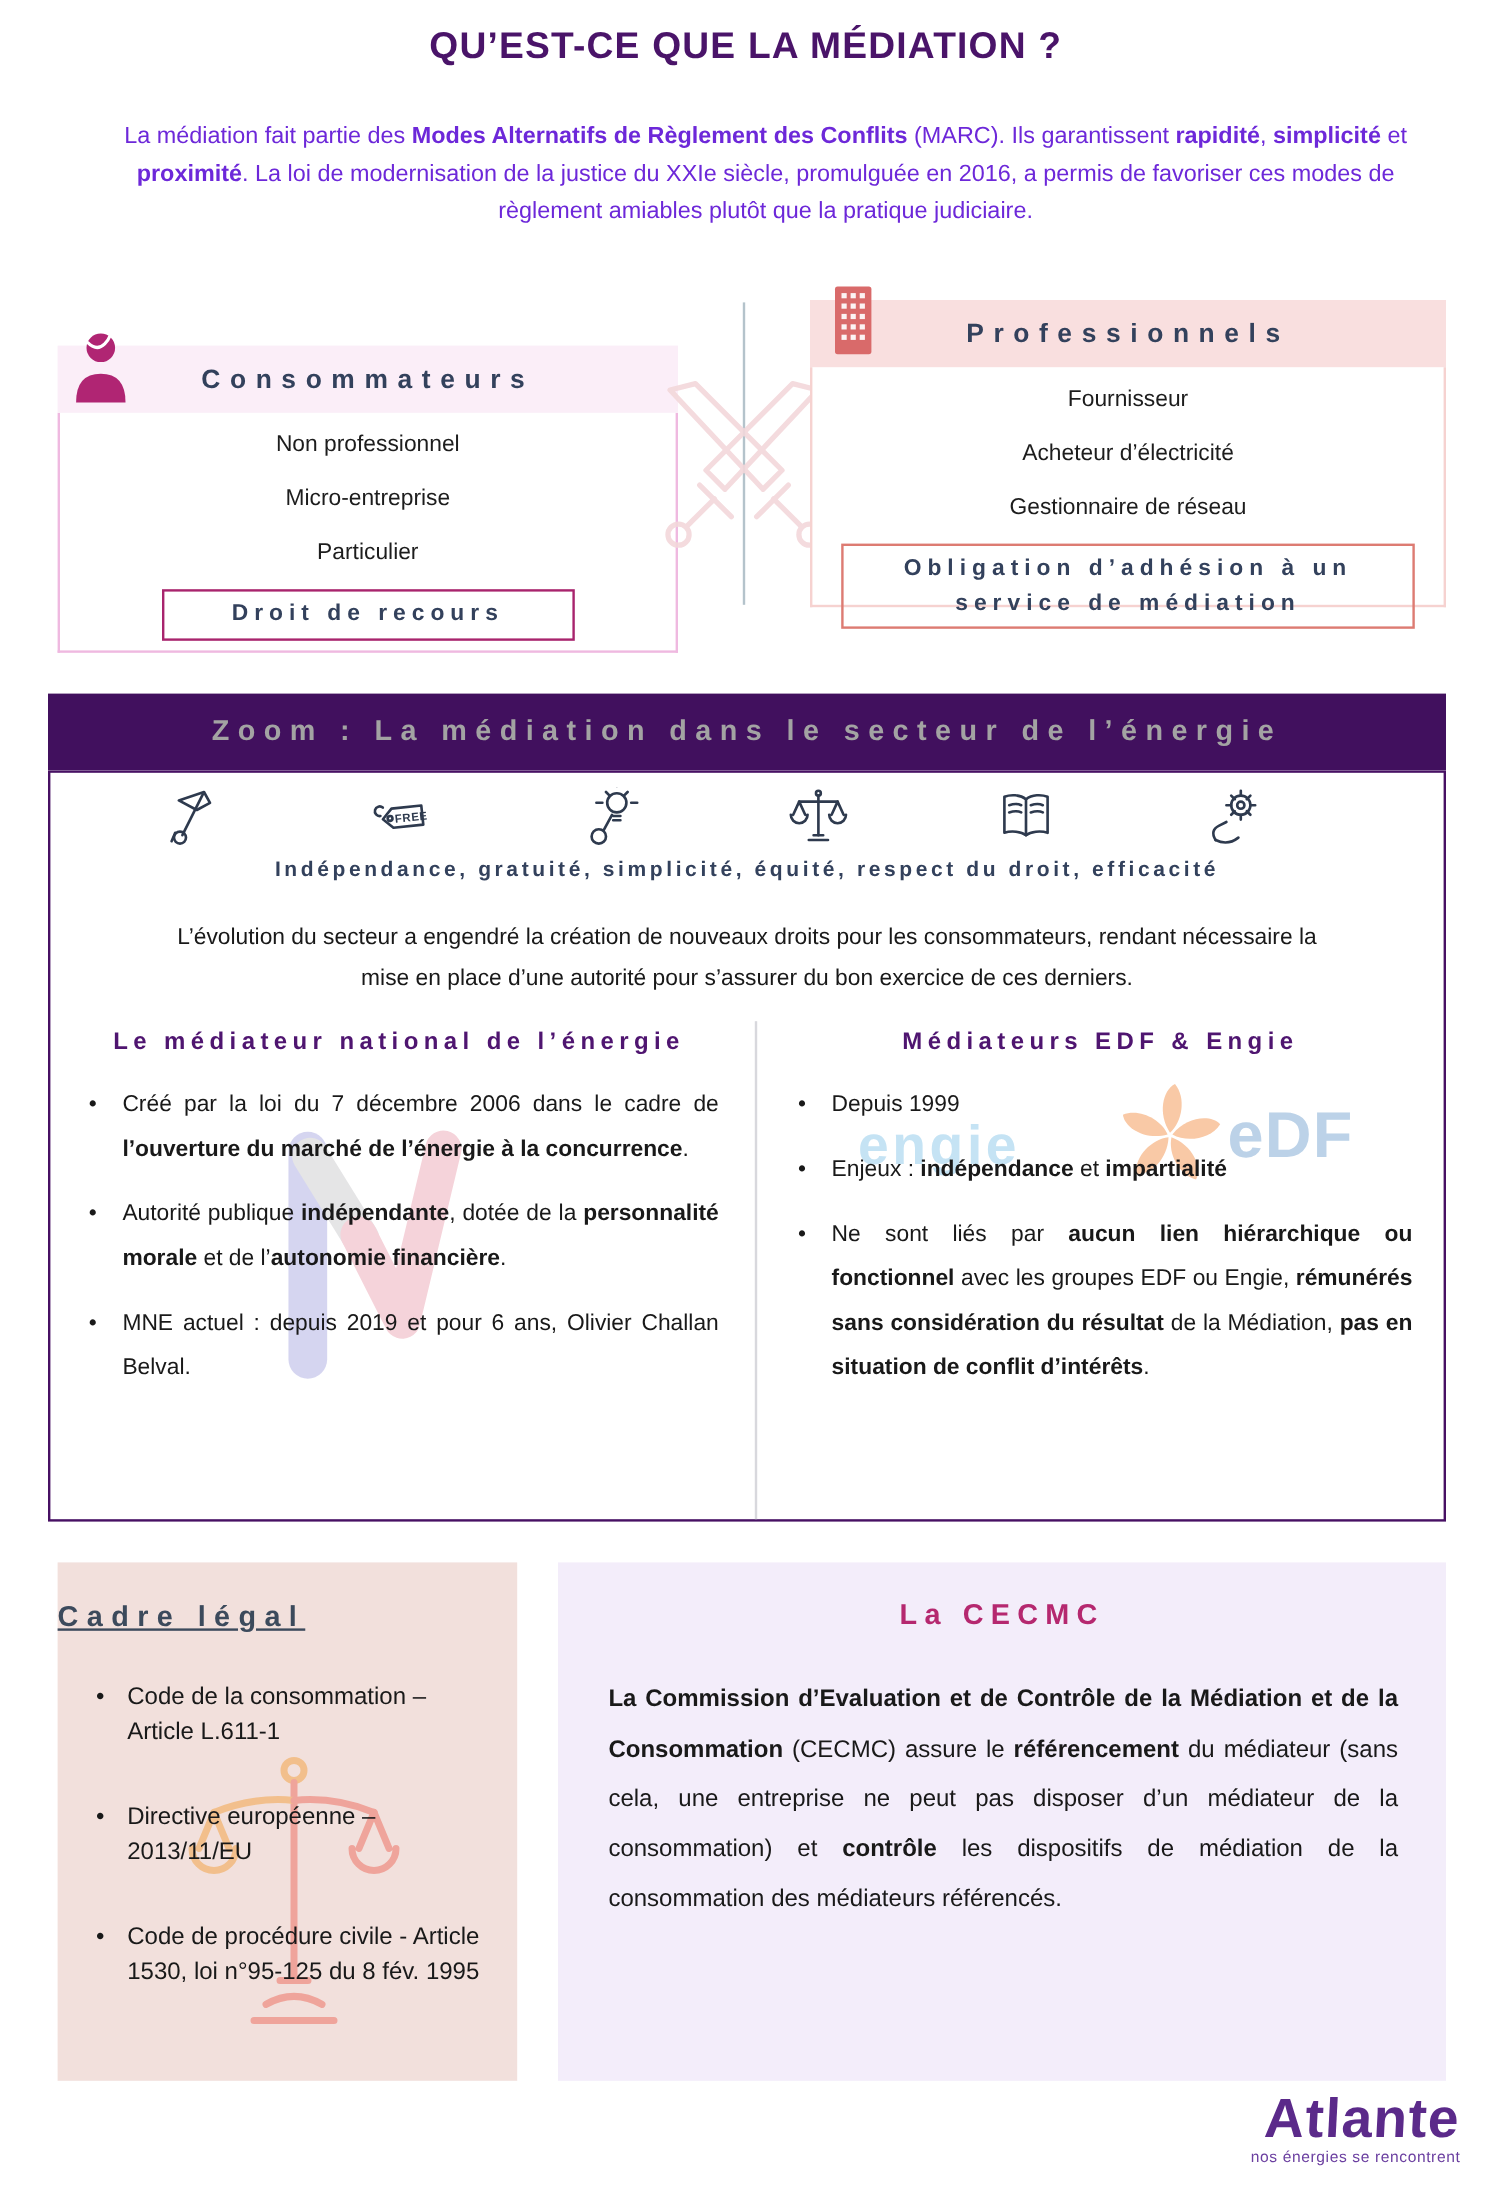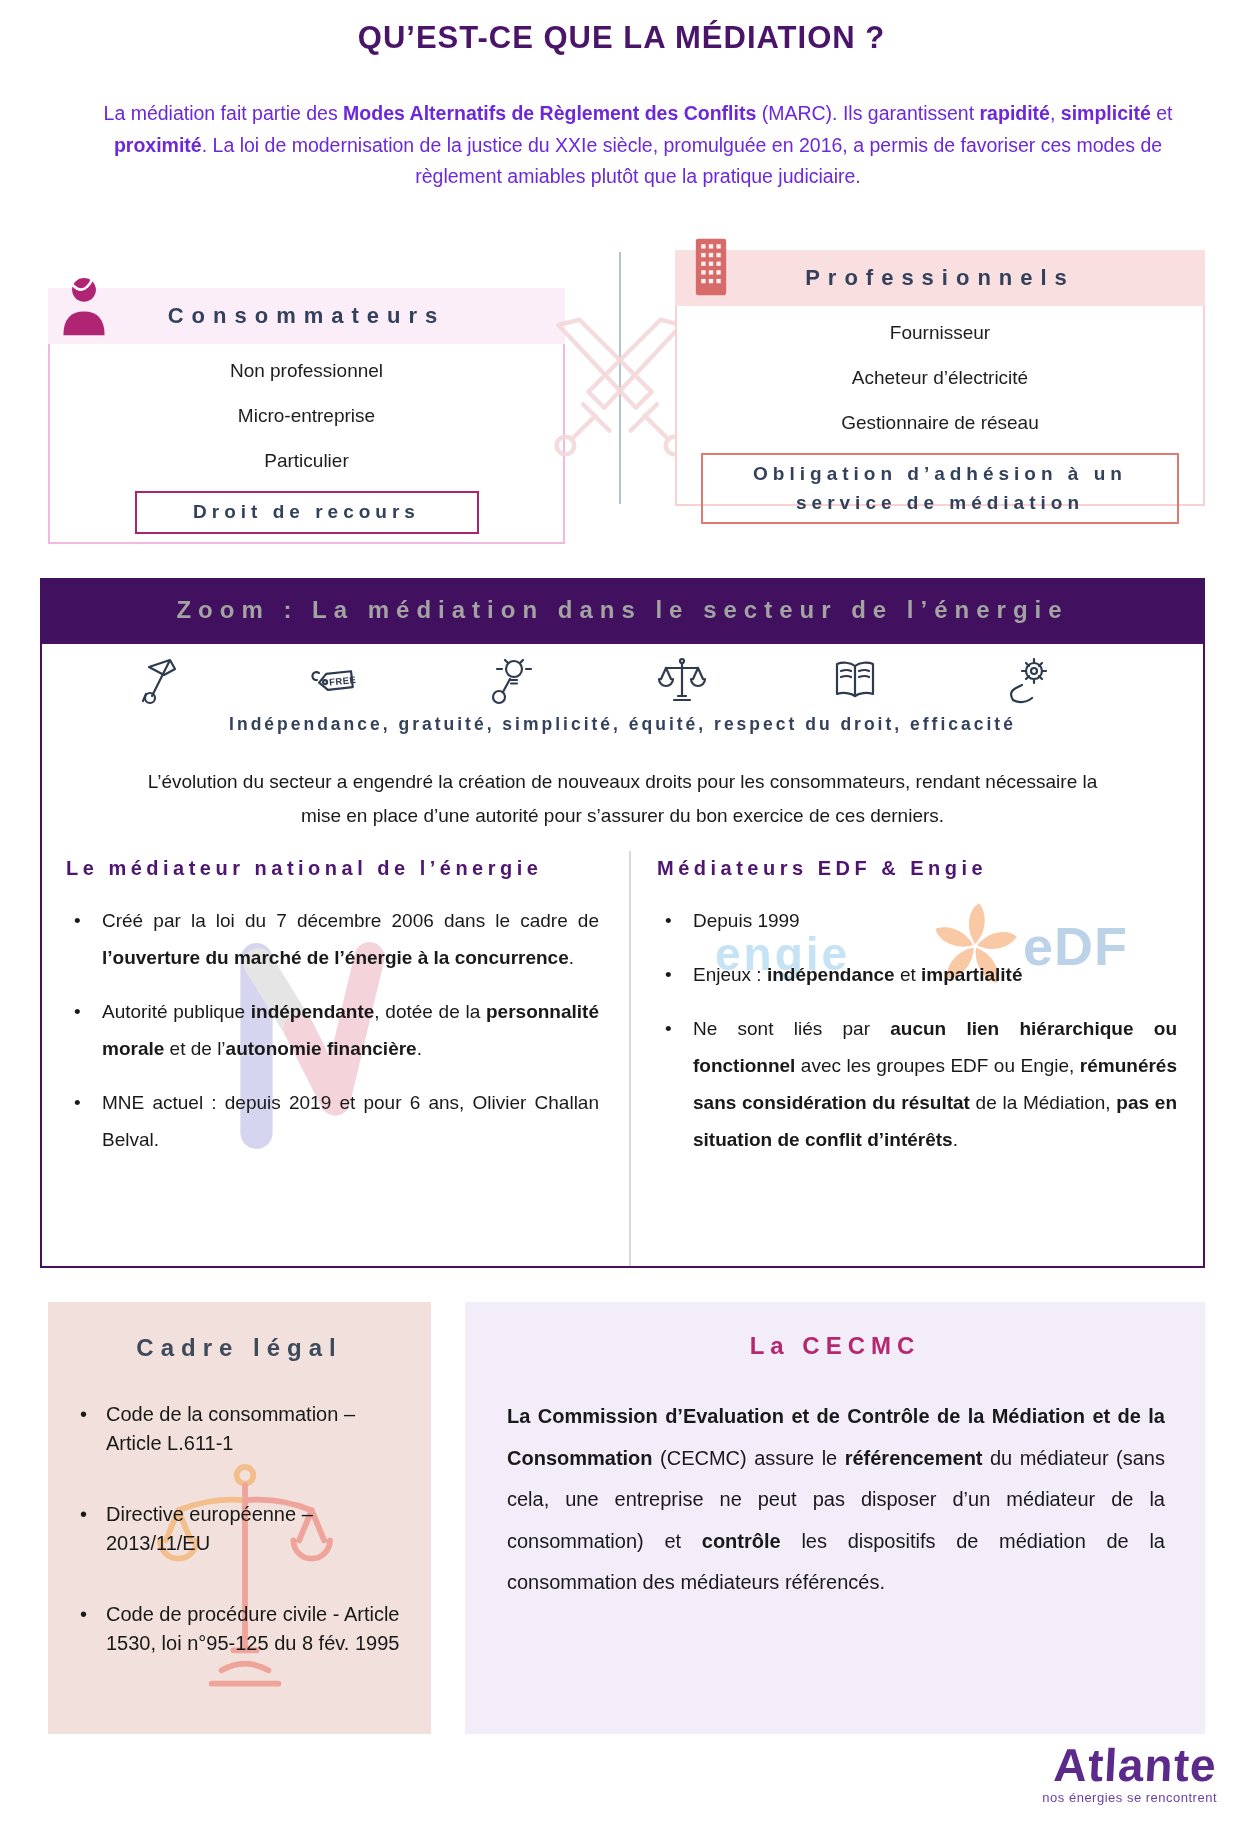--- a/index.html
+++ b/index.html
@@ -45,39 +45,39 @@
   .vicon{width:50px;height:50px;}
   .vicon path,.vicon circle,.vicon line{stroke:#2e3a4e;fill:none;stroke-width:2.2;stroke-linecap:round;stroke-linejoin:round;}
   .tag-text{fill:#2e3a4e;stroke:none !important;font-size:9.5px;font-weight:700;letter-spacing:.5px;
             font-family:"Liberation Sans",sans-serif;}
   .values-line{margin-top:2px;text-align:center;font-size:17.5px;font-weight:700;letter-spacing:3px;color:#33415c;}
   .evo{margin:30px auto 0;width:990px;text-align:center;font-size:19px;line-height:1.78;color:#191919;}
   .cols{flex:1;display:grid;grid-template-columns:589px 1fr;margin-top:18px;position:relative;}
   .col{position:relative;}
   .col-left{border-right:2px solid #d8d8dd;padding:0 30px 0 24px;}
   .col-right{padding:0 26px 0 26px;}
-  .col-heading{margin:6px 0 22px;font-size:20px;font-weight:700;
+  .col-heading{margin:6px 0 22px;text-align:center;font-size:20px;font-weight:700;
                letter-spacing:4.5px;color:#4f1570;}
   .bullet-list{list-style:none;margin:0;padding:0;position:relative;z-index:2;}
   .bullet-list li{position:relative;padding-left:36px;margin-bottom:17px;font-size:19px;
                   line-height:1.95;text-align:justify;color:#191919;}
   .bullet-list li::before{content:"\2022";position:absolute;left:8px;top:0;color:#191919;}
 
   
   .wm-m{position:absolute;left:186px;top:80px;width:172px;height:232px;opacity:.48;z-index:1;}
   .wm-m path{fill:none;stroke-linecap:round;stroke-linejoin:round;}
   .wm-engie{position:absolute;left:84px;top:76px;font-size:46px;font-weight:700;letter-spacing:3px;
             color:#c5e3f4;z-index:1;}
   .wm-edf{position:absolute;left:292px;top:36px;display:flex;align-items:center;z-index:1;}
   .wm-edf .flower{width:104px;height:118px;}
   .wm-edf .edf-word{font-size:54px;font-weight:700;color:#bcd2e8;letter-spacing:1px;margin-left:-4px;}
 
   
   .legal{position:absolute;left:48px;top:1302px;width:383px;height:432px;background:#f2e0dc;}
-  .legal h3{margin:32px 0 0;text-align:center;font-size:24px;font-weight:700;letter-spacing:7px;color:#3c4a5c;}
+  .legal h3{margin:32px 0 0;text-align:left;font-size:24px;font-weight:700;letter-spacing:7px;color:#3c4a5c;text-decoration:underline;}
   .legal-list{list-style:none;margin:38px 24px 0 28px;padding:0;position:relative;z-index:2;}
   .legal-list li{position:relative;padding-left:30px;margin-bottom:42px;font-size:20px;line-height:1.45;color:#191919;}
   .legal-list li::before{content:"\2022";position:absolute;left:4px;top:0;}
   .wm-scales{position:absolute;left:82px;top:150px;width:230px;height:250px;opacity:.8;z-index:1;}
   .wm-scales path,.wm-scales circle,.wm-scales line{fill:none;stroke-width:7;stroke-linecap:round;stroke-linejoin:round;}
   .st-o{stroke:#f2b879;}
   .st-r{stroke:#ef968b;}
 
   .cecmc{position:absolute;left:465px;top:1302px;width:740px;height:432px;background:#f3edfa;}
   .cecmc h3{margin:30px 0 0;text-align:center;font-size:24px;font-weight:700;letter-spacing:6px;color:#b5286f;}

